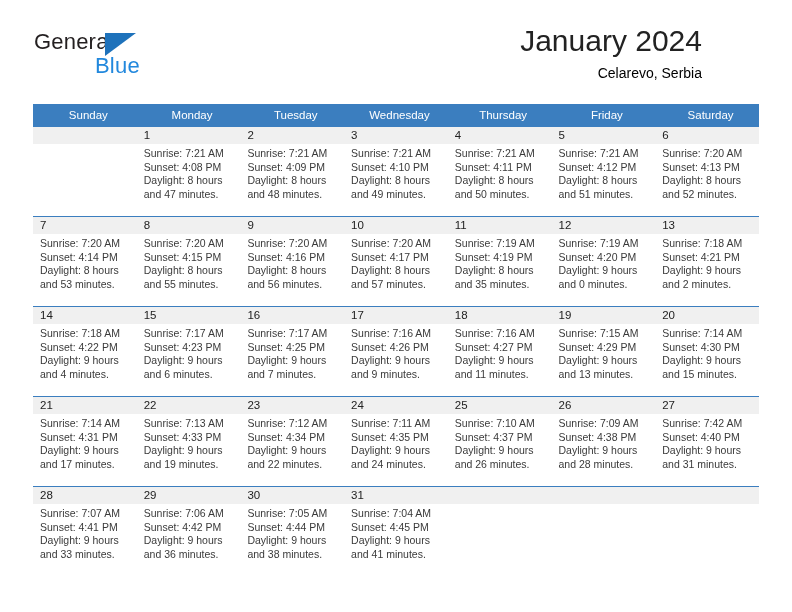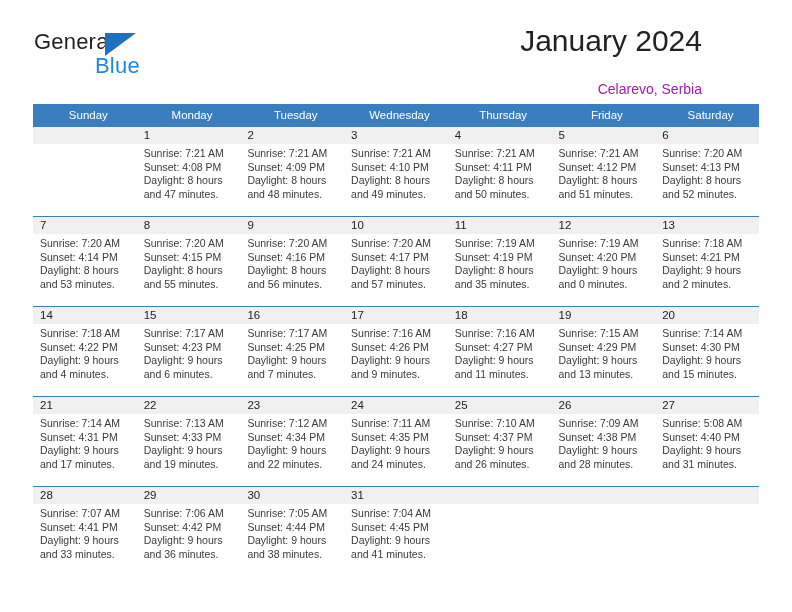--- a/index.html
+++ b/index.html
@@ -70,23 +70,23 @@
     text-align: right;
   }
   .cal-title {
     font-size: 30px;
     color: #222222;
     line-height: 38px;
     white-space: nowrap;
   }
   .cal-subtitle {
     font-size: 14px;
-    color: #a21caf;
+    color: #000000;
     line-height: 20px;
-    margin-top: 19px;
+    margin-top: 3px;
     white-space: nowrap;
   }
 
   
   .calendar {
     position: absolute;
     left: 33px;
     top: 104px;
     width: 726px;
     border-collapse: collapse;
@@ -468,21 +468,21 @@
                 <div>Sunset: 4:38 PM</div>
                 <div>Daylight: 9 hours</div>
                 <div>and 28 minutes.</div>
               </div>
             </div>
           </td>
           <td>
             <div class="daycell">
               <div class="daynum-band">27</div>
               <div class="details">
-                <div>Sunrise: 5:08 AM</div>
+                <div>Sunrise: 7:42 AM</div>
                 <div>Sunset: 4:40 PM</div>
                 <div>Daylight: 9 hours</div>
                 <div>and 31 minutes.</div>
               </div>
             </div>
           </td>
         </tr>
         <tr class="week-row">
           <td>
             <div class="daycell">

